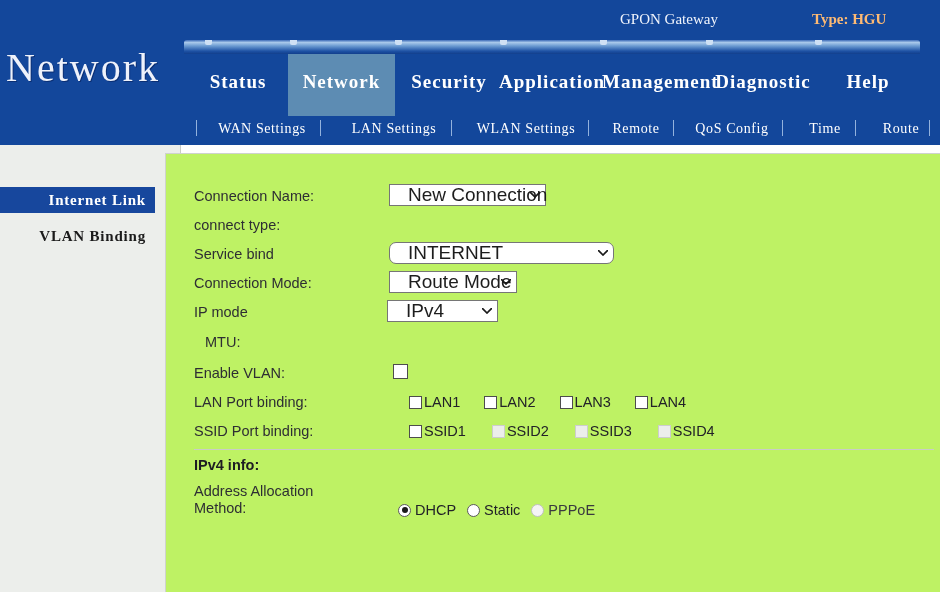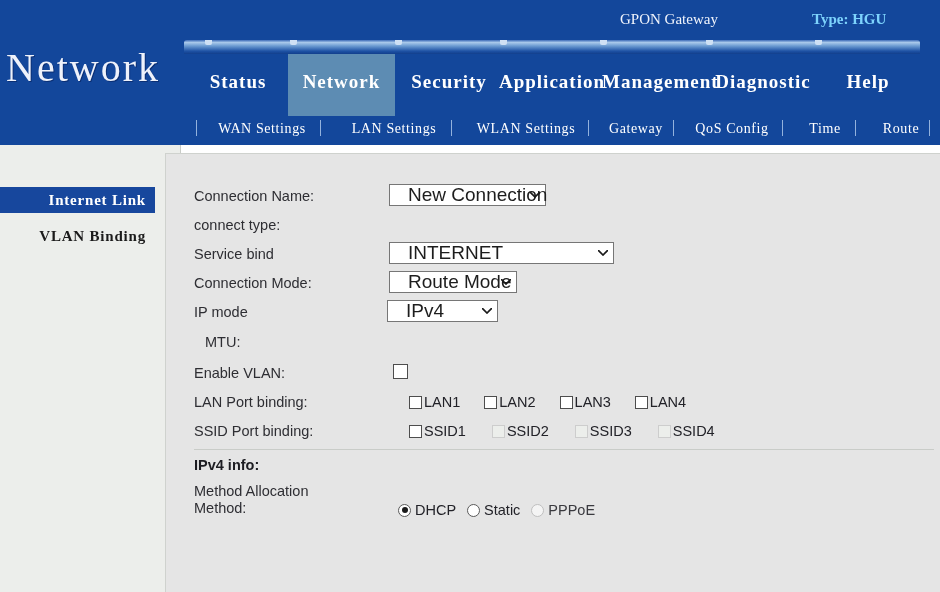--- a/index.html
+++ b/index.html
@@ -50,21 +50,21 @@
     color: #f0f4fc;
     white-space: nowrap;
   }
   .type-label {
     position: absolute;
     left: 812px;
     top: 11px;
     font-family: "Liberation Serif", serif;
     font-size: 15px;
     font-weight: bold;
-    color: #7dd3fc;
+    color: #fdba74;
     white-space: nowrap;
   }
 
   
   .tabstrip-top {
     position: absolute;
     left: 184px;
     top: 40px;
     width: 736px;
     height: 14px;
@@ -183,21 +183,21 @@
     color: #ffffff;
   }
 
   
   .panel {
     position: absolute;
     left: 165px;
     top: 8px;
     width: 775px;
     height: 439px;
-    background: #e5e5e5;
+    background: #bef264;
     border-top: 1px solid #cfd2ce;
     border-left: 1px solid #cfd2ce;
     box-sizing: border-box;
   }
 
   .form {
     position: absolute;
     left: 0; top: 0;
     width: 775px;
     height: 439px;
@@ -377,21 +377,21 @@
         <div class="subsep" style="left: 136px;"></div>
         <div class="subsep" style="left: 267px;"></div>
         <div class="subsep" style="left: 404px;"></div>
         <div class="subsep" style="left: 489px;"></div>
         <div class="subsep" style="left: 598px;"></div>
         <div class="subsep" style="left: 671px;"></div>
         <div class="subsep" style="left: 745px;"></div>
         <div class="subitem" style="left: 28px; width: 100px; text-align: center;">WAN Settings</div>
         <div class="subitem" style="left: 160px; width: 100px; text-align: center;">LAN Settings</div>
         <div class="subitem" style="left: 288px; width: 108px; text-align: center;">WLAN Settings</div>
-        <div class="subitem" style="left: 424px; width: 56px; text-align: center;">Gateway</div>
+        <div class="subitem" style="left: 424px; width: 56px; text-align: center;">Remote</div>
         <div class="subitem" style="left: 506px; width: 84px; text-align: center;">QoS Config</div>
         <div class="subitem" style="left: 621px; width: 40px; text-align: center;">Time</div>
         <div class="subitem" style="left: 694px; width: 46px; text-align: center;">Route</div>
       </div>
   </div>
 
   <div class="body-area">
 
     <div class="sidebar" id="sidebar">
         <div class="side-item selected" style="top: 42px;">Internet Link</div>
@@ -401,21 +401,21 @@
     <div class="panel">
       <div class="form" id="form-area">
           <div class="lbl " style="top:34px;">Connection Name:</div>
           <div class="ctrl" style="top:30px;left:223px;"><div class="sel" style="width:157px;"><span>New Connection</span><span class="caret">
                 <svg viewBox="0 0 10 6" width="10" height="6">
                   <path d="M0.6 0.6 L5 5 L9.4 0.6" stroke="#1a1a1a" stroke-width="1.7" fill="none" stroke-linecap="square"></path>
                 </svg>
               </span></div></div>
           <div class="lbl " style="top:63px;">connect type:</div>
           <div class="lbl " style="top:92px;">Service bind</div>
-          <div class="ctrl" style="top:88px;left:223px;"><div class="sel" style="width:225px;"><span>INTERNET</span><span class="caret">
+          <div class="ctrl" style="top:88px;left:223px;"><div class="sel" style="width:225px;border-radius:7px;"><span>INTERNET</span><span class="caret">
                 <svg viewBox="0 0 10 6" width="10" height="6">
                   <path d="M0.6 0.6 L5 5 L9.4 0.6" stroke="#1a1a1a" stroke-width="1.7" fill="none" stroke-linecap="square"></path>
                 </svg>
               </span></div></div>
           <div class="lbl " style="top:121px;">Connection Mode:</div>
           <div class="ctrl" style="top:117px;left:223px;"><div class="sel" style="width:128px;"><span>Route Mode</span><span class="caret">
                 <svg viewBox="0 0 10 6" width="10" height="6">
                   <path d="M0.6 0.6 L5 5 L9.4 0.6" stroke="#1a1a1a" stroke-width="1.7" fill="none" stroke-linecap="square"></path>
                 </svg>
               </span></div></div>
@@ -427,19 +427,19 @@
               </span></div></div>
           <div class="lbl " style="top:180px;margin-left:11px;">MTU:</div>
           <div class="lbl " style="top:211px;">Enable VLAN:</div>
           <div class="ctrl" style="top:209px;left:227px;"><span class="cb" style="width:15px;height:15px;"></span></div>
           <div class="lbl " style="top:240px;">LAN Port binding:</div>
           <div class="ctrl" style="top:238px;left:227px;"><span class="cb-wrap"><span class="cb"></span><span class="cb-label">LAN1</span></span><span style="display:inline-block;width:8px;"></span><span class="cb-wrap"><span class="cb"></span><span class="cb-label">LAN2</span></span><span style="display:inline-block;width:8px;"></span><span class="cb-wrap"><span class="cb"></span><span class="cb-label">LAN3</span></span><span style="display:inline-block;width:8px;"></span><span class="cb-wrap"><span class="cb"></span><span class="cb-label">LAN4</span></span></div>
           <div class="lbl " style="top:269px;">SSID Port binding:</div>
           <div class="ctrl" style="top:267px;left:227px;"><span class="cb-wrap"><span class="cb"></span><span class="cb-label">SSID1</span></span><span style="display:inline-block;width:10px;"></span><span class="cb-wrap"><span class="cb disabled"></span><span class="cb-label">SSID2</span></span><span style="display:inline-block;width:10px;"></span><span class="cb-wrap"><span class="cb disabled"></span><span class="cb-label">SSID3</span></span><span style="display:inline-block;width:10px;"></span><span class="cb-wrap"><span class="cb disabled"></span><span class="cb-label">SSID4</span></span></div>
           <div class="divider" style="top:295px;"></div>
           <div class="section-title" style="top:303px;">IPv4 info:</div>
-          <div class="lbl two-line" style="top:329px;"><span>Method Allocation</span><br><span>Method:</span></div>
+          <div class="lbl two-line" style="top:329px;"><span>Address Allocation</span><br><span>Method:</span></div>
           <div class="ctrl" style="top:346px;left:232px;"><span class="radio-wrap"><span class="radio checked"></span><span class="radio-label">DHCP</span></span><span style="display:inline-block;width:11px;"></span><span class="radio-wrap"><span class="radio"></span><span class="radio-label">Static</span></span><span style="display:inline-block;width:11px;"></span><span class="radio-wrap"><span class="radio disabled"></span><span class="radio-label disabled">PPPoE</span></span></div>
         </div>
     </div>
 
   </div>
 </div>
 
 </body></html>

